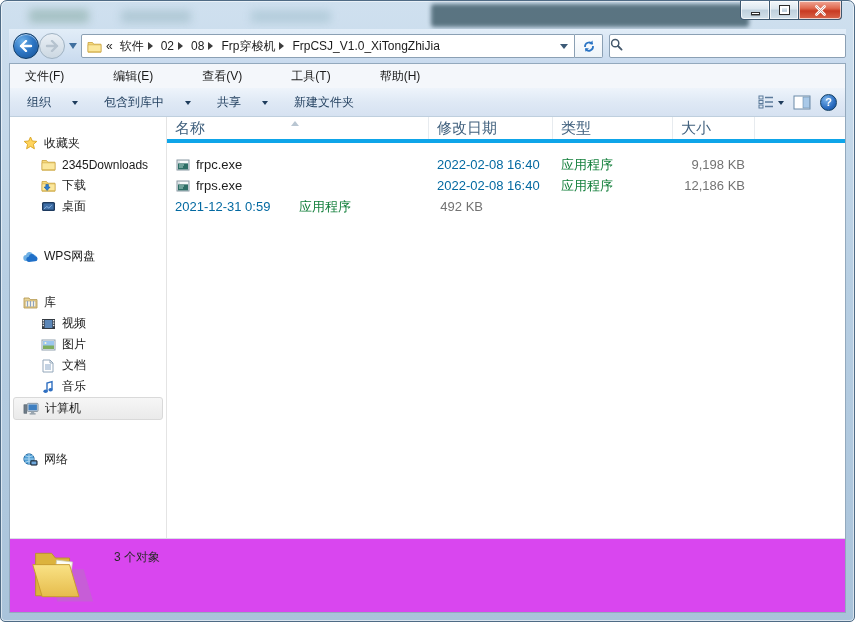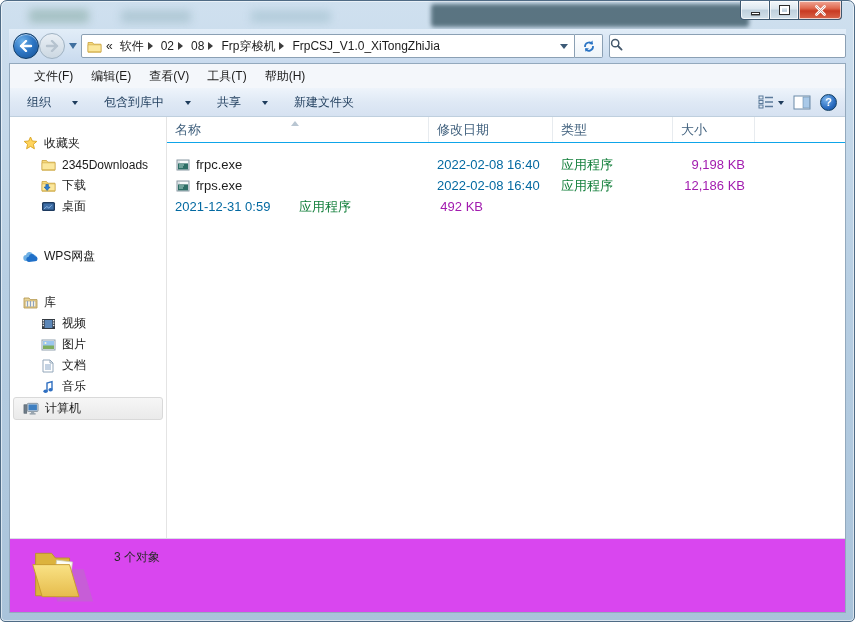--- a/index.html
+++ b/index.html
@@ -38,56 +38,56 @@
   .addr-chevron { width:0; height:0; border:4px solid transparent; border-top:5px solid #3c5a77; margin:4px 2px 0 0; }
   .refreshbox { position:absolute; left:566px; top:5px; width:28px; height:24px; background:linear-gradient(#fdfeff,#eef4f9); border:1px solid #8ba0b4; border-left:none; border-radius:0 2px 2px 0;
                 display:flex; align-items:center; justify-content:center; }
   .searchbox { position:absolute; left:600px; top:5px; width:237px; height:24px; background:#fff; border:1px solid #8ba0b4; border-radius:2px; display:flex; align-items:center; }
   .search-input { flex:1; border:none; outline:none; height:20px; padding:0 4px 0 8px; font-size:12px; background:transparent; font-family:inherit; }
   .search-input::placeholder { font-style:italic; color:#6e7c88; opacity:1; }
   .mag { margin-right:6px; }
 
   
   .client { position:absolute; left:8px; top:62px; right:8px; bottom:8px; background:#fff; border:1px solid #93a9bd; display:flex; flex-direction:column; }
-  .menubar { height:24px; background:#f4f7fb; display:flex; align-items:center; padding-left:15px; font-size:12px; color:#1a1a1a; }
+  .menubar { height:24px; background:#f4f7fb; display:flex; align-items:center; padding-left:6px; font-size:12px; color:#1a1a1a;gap:31px; }
   .menu-item { padding:3px 9px; cursor:default; }
   .toolbar { height:29px; background:linear-gradient(180deg,#eef4fb 0%,#dfe9f5 50%,#d6e2f1 100%); border-bottom:1px solid #bfcfde;
              display:flex; align-items:center; font-size:12px; color:#1e3c5c; padding:0 8px; }
   .tb-btn { display:flex; align-items:center; gap:21px; padding:4px 9px; margin-right:8px; border-radius:2px; cursor:default; }
   .tb-caret { width:0; height:0; border:3.5px solid transparent; border-top:4.5px solid #1e3c5c; margin-top:4px; }
   .tb-right { margin-left:auto; display:flex; align-items:center; gap:9px; }
   .tb-iconbtn { display:flex; align-items:center; gap:3px; }
 
   
   .main { flex:1; display:flex; min-height:0; }
   .sidebar { width:157px; border-right:1px solid #e4e4e4; padding-top:16px; font-size:12px; color:#1a1a1a; overflow:hidden; }
   .side-item { display:flex; align-items:center; gap:6px; height:21px; padding-left:12px; white-space:nowrap; cursor:default; }
   .side-child { padding-left:30px; }
   .side-gap-lg { margin-top:29px; }
   .side-gap-md { margin-top:25px; }
   .side-hl { height:23px; margin:0 3px 0 3px; padding-left:9px; border:1px solid #d9d9d9; border-radius:3px;
              background:linear-gradient(180deg,#f6f6f6,#eaeaea); }
   .icon16 { width:16px; height:16px; flex:0 0 16px; display:inline-flex; align-items:center; justify-content:center; }
 
   .content { flex:1; display:flex; flex-direction:column; position:relative; }
-  .colheader { height:26px; display:flex; border-bottom:1px solid #0ea5e9; font-size:13px; color:#41617e; position:relative; }
+  .colheader { height:26px; display:flex; border-bottom:4px solid #0ea5e9; font-size:15px; color:#41617e; position:relative; }
   .hcell { display:flex; align-items:center; padding-left:8px; border-right:1px solid #e7ebef; height:100%; position:relative; }
   .hc-name { width:262px; }
   .hc-date { width:124px; }
   .hc-type { width:120px; }
   .hc-size { width:82px; }
   .hc-extra { flex:1; border-right:none; }
   .sortarrow { position:absolute; top:0; left:124px; width:0; height:0; border:4px solid transparent; border-bottom:5px solid #b9c6d2; }
   .rows { padding-top:11px; font-size:13px; color:#1e1e1e; }
   .frow { display:flex; height:21px; align-items:center; cursor:default; }
   .fc { padding-left:8px; white-space:nowrap; overflow:hidden; }
   .fc-name { width:262px; display:flex; align-items:center; gap:5px; }
   .fc-date { width:124px; color:#0369a1; }
   .fc-type { width:120px; color:#15803d;font-family:Liberation Serif, serif; }
-  .fc-size { width:82px; text-align:right; padding-right:10px; color:#a21caf; }
+  .fc-size { width:82px; text-align:right; padding-right:10px; color:#737373; }
 
   
   .details { height:74px; background:#d946ef; border-top:1px solid #d9dee6; position:relative; }
   .bigfolder { position:absolute; left:16px; top:3px; }
   .details-text { position:absolute; left:104px; top:10px; font-size:12px; color:#2b2b2b; }
 </style>
 </head>
 <body>
 
 <div class="window">
@@ -331,20 +331,31 @@
                 <rect x="1" y="2.5" width="3" height="9" fill="#6f7c88" stroke="#4c5a66" stroke-width=".6"></rect>
                 <rect x="4.6" y="1" width="11.4" height="8.6" rx="1" fill="#cfd8e0" stroke="#6f7f8d" stroke-width=".8"></rect>
                 <rect x="5.8" y="2.2" width="9" height="6.2" fill="#3f7fc0"></rect>
                 <rect x="8.5" y="10" width="3.4" height="1.6" fill="#9aa7b2"></rect>
                 <rect x="7" y="11.6" width="6.4" height="1.2" fill="#7f8d99"></rect>
               </svg>
           </span>
           <span>计算机</span>
         </div>
 
+        <div class="side-item side-gap-lg">
+          <span class="icon16">
+            <svg width="16" height="14" viewBox="0 0 16 14">
+                <circle cx="7" cy="6" r="5.2" fill="#4fa0d8" stroke="#1f6298" stroke-width=".8"></circle>
+                <path d="M7 .8 v10.4 M1.8 6 h10.4 M3 2.6 a7 7 0 0 0 8 0 M3 9.4 a7 7 0 0 1 8 0" stroke="#cfe8f8" stroke-width=".7" fill="none"></path>
+                <rect x="8.6" y="7.6" width="6.6" height="4.6" rx=".8" fill="#2c3e50" stroke="#16222e" stroke-width=".6"></rect>
+                <rect x="9.5" y="8.5" width="4.8" height="2.8" fill="#6fa8dc"></rect>
+              </svg>
+          </span>
+          <span>网络</span>
+        </div>
       </div>
 
       <div class="content">
         <div class="colheader">
           <div class="hcell hc-name">
             <span>名称</span>
             <span class="sortarrow"></span>
           </div>
           <div class="hcell hc-date">
             <span>修改日期</span>

